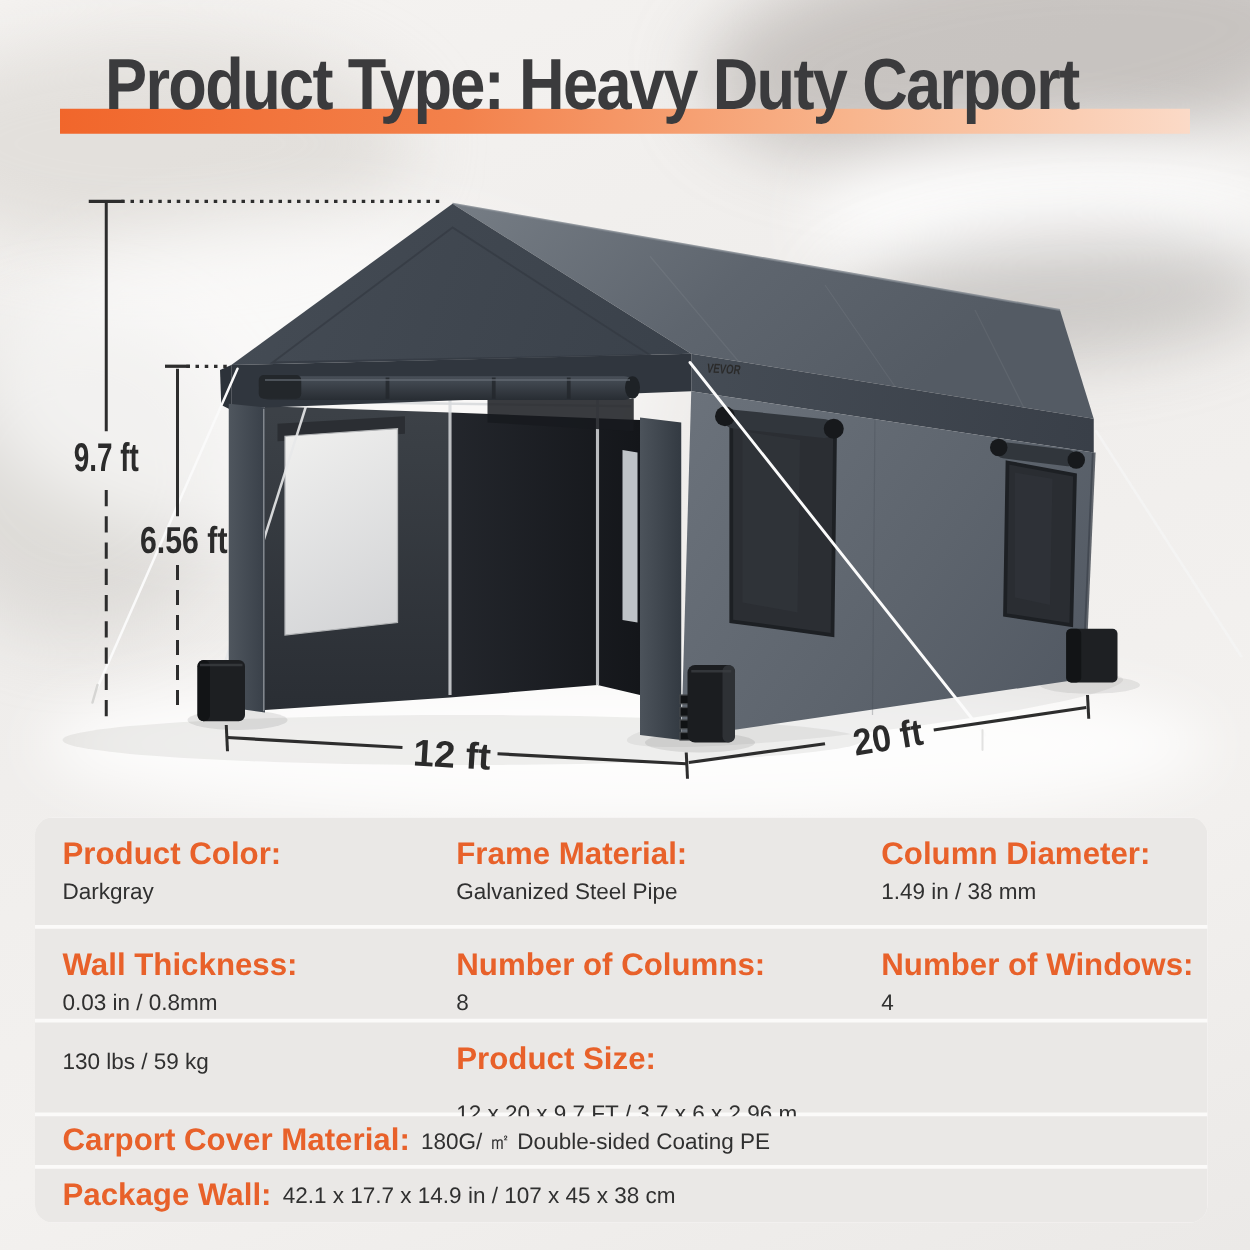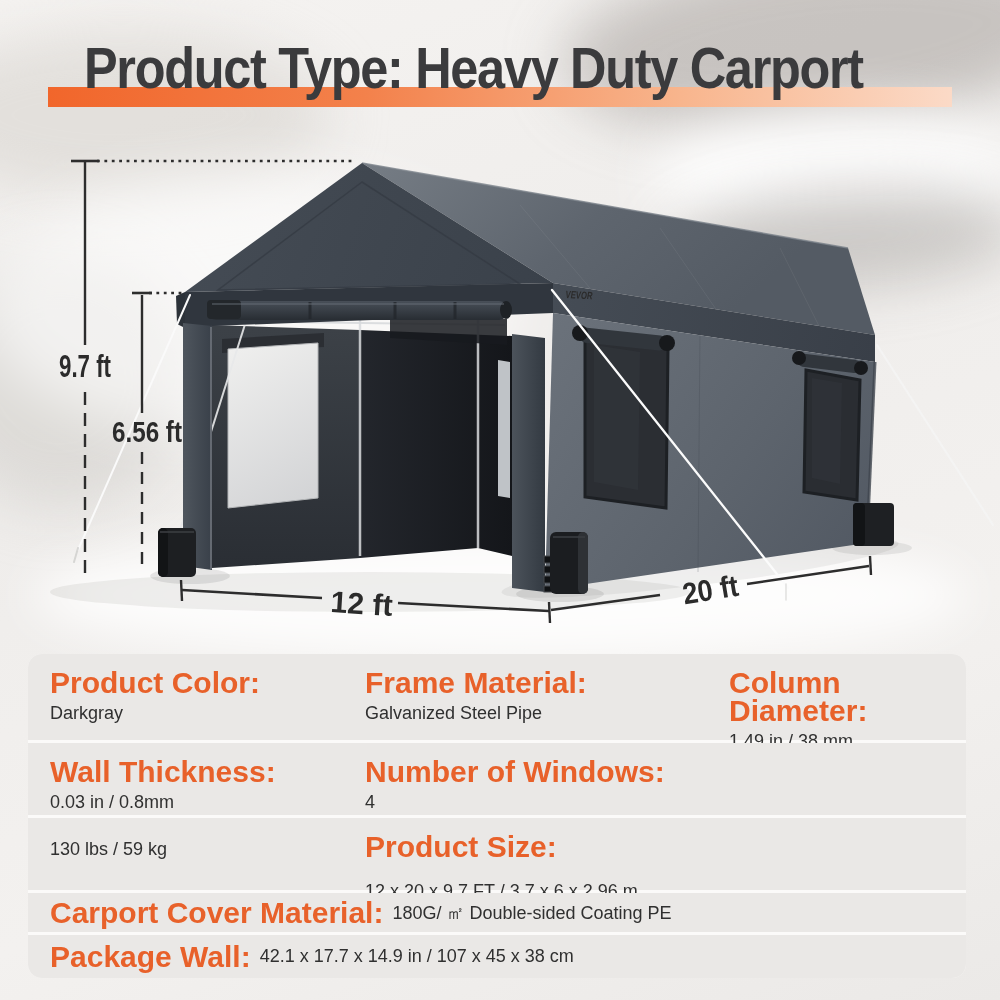--- a/index.html
+++ b/index.html
@@ -23,21 +23,21 @@
          background:linear-gradient(90deg,#f1662b 0%,#f3814b 35%,#f8b58d 70%,#fbdac7 100%);}
 
   svg.illu{position:absolute;left:0;top:0;z-index:1;}
   svg text{font-family:"Liberation Sans", sans-serif;font-weight:bold;fill:#2b2b2b;}
 
   .spec-panel{position:absolute;left:28px;top:654px;width:938px;height:324px;z-index:3;
          background:#fbfaf9;border-radius:14px;overflow:hidden;
          display:grid;grid-template-rows:86px 72px 72px 39px 43px;row-gap:3px;}
   .spec-row3{background:#eae8e6;display:grid;grid-template-columns:315px 340px 1fr;padding-left:22px;}
   .spec-cell{display:flex;flex-direction:column;justify-content:flex-start;padding-top:15px;}
-  .spec-label{font-size:30px;font-weight:bold;color:#e8612a;line-height:28px;}
+  .spec-label{font-size:25px;font-weight:bold;color:#e8612a;line-height:28px;}
   .spec-value{font-size:18px;color:#303030;line-height:27px;margin-top:3px;}
   .spec-rowfull{background:#eae8e6;display:flex;align-items:center;padding-left:22px;gap:9px;white-space:nowrap;}
   .spec-rowfull .spec-label{line-height:normal;}
   .spec-rowfull .spec-value{margin-top:0;line-height:normal;}
 </style>
 </head>
 <body>
 
 <div class="page">
 
@@ -225,29 +225,33 @@
   <div class="spec-panel">
     <div class="spec-row3">
       <div class="spec-cell" style="padding-top:15px;">
         <span class="spec-label">Product Color:</span>
         <span class="spec-value">Darkgray</span>
       </div>
       <div class="spec-cell" style="">
         <span class="spec-label">Frame Material:</span>
         <span class="spec-value">Galvanized Steel Pipe</span>
       </div>
-      <div class="spec-cell" style="padding-top:15px;margin-left:24px;">
+      <div class="spec-cell" style="padding-top:15px;">
         <span class="spec-label">Column Diameter:</span>
         <span class="spec-value">1.49 in / 38 mm</span>
       </div>
     </div>
     <div class="spec-row3">
       <div class="spec-cell">
         <span class="spec-label">Wall Thickness:</span>
         <span class="spec-value">0.03 in / 0.8mm</span>
+      </div>
+      <div class="spec-cell">
+        <span class="spec-label">Number of Columns:</span>
+        <span class="spec-value">8</span>
       </div>
       <div class="spec-cell">
         <span class="spec-label">Number of Windows:</span>
         <span class="spec-value">4</span>
       </div>
     </div>
     <div class="spec-row3">
       <div class="spec-cell">
         <span class="spec-value">130 lbs / 59 kg</span>
       </div>

